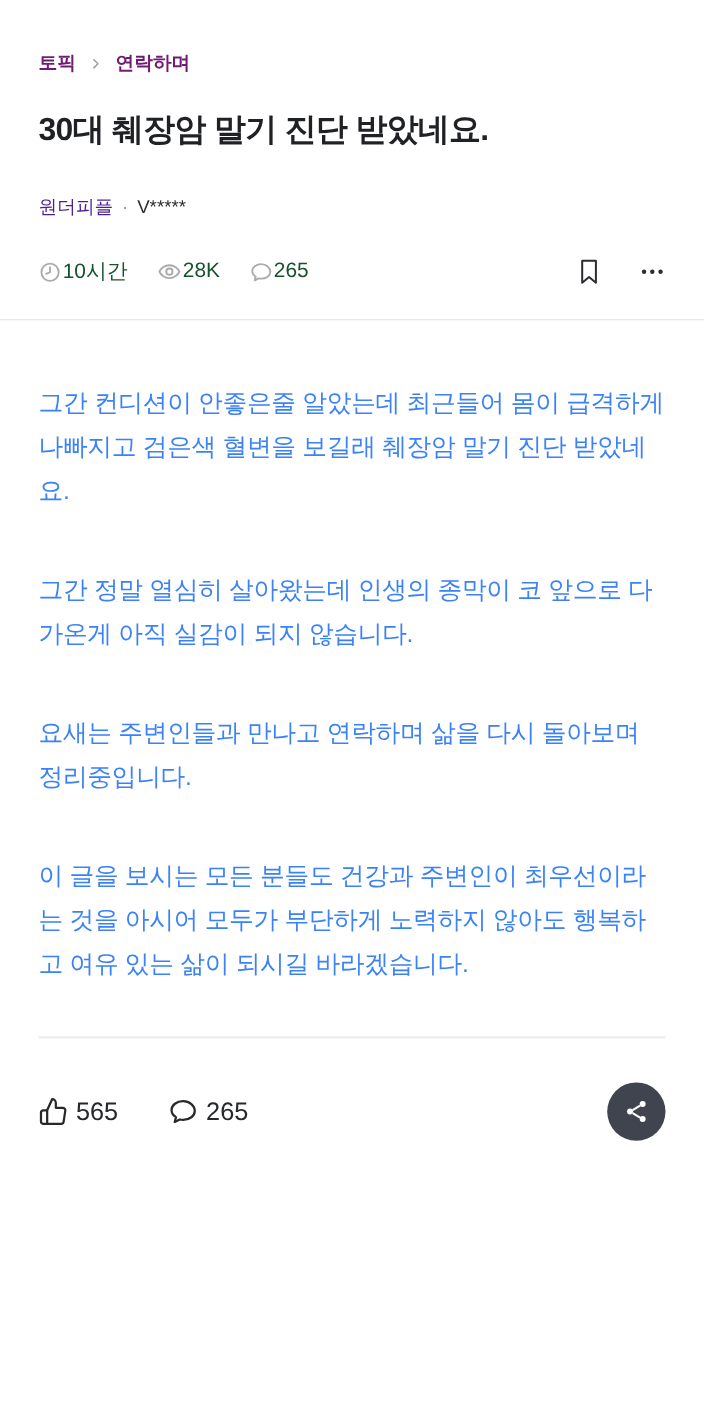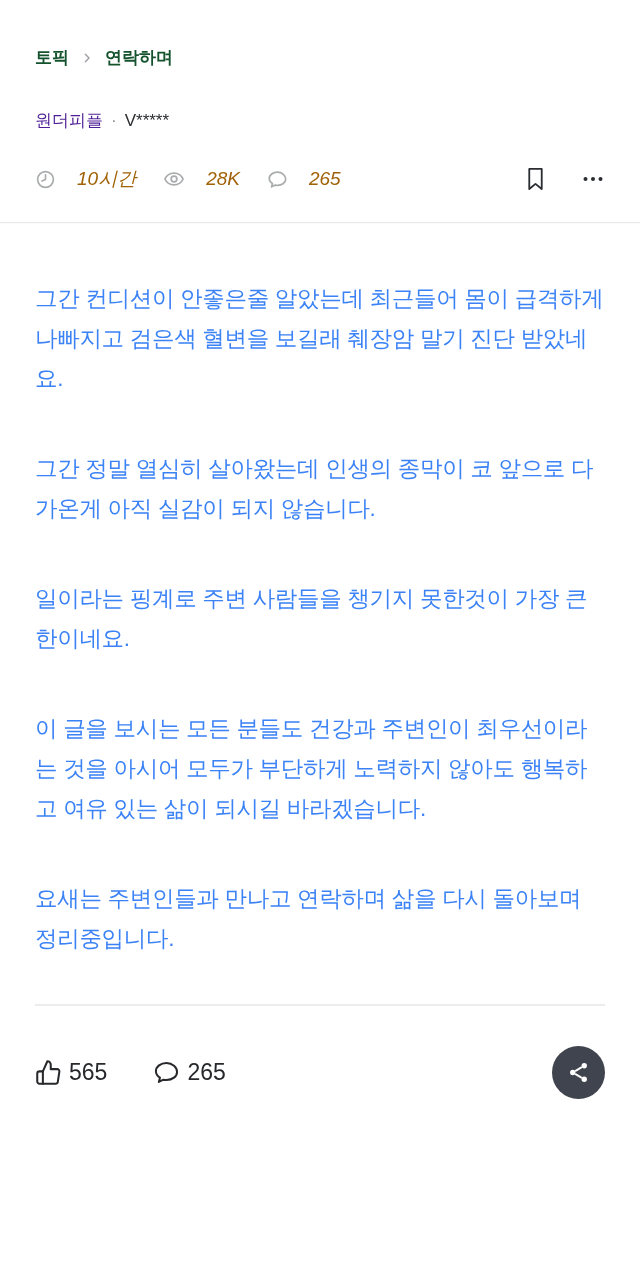--- a/index.html
+++ b/index.html
@@ -13,21 +13,21 @@
     overflow: hidden;
     position: relative;
   }
   .page { width: 640px; min-height: 1284px; background: #fff; }
 
   
   .header { padding: 46px 35px 0 35px; }
 
   .breadcrumb {
     display: flex; align-items: center; gap: 10px;
-    font-size: 17px; font-weight: 700; color: #14532d;
+    font-size: 17px; font-weight: 700; color: #701a75;
   }
   .breadcrumb .crumb { cursor: pointer; }
   .breadcrumb svg { display: block; }
 
   .title {
     margin-top: 30px;
     font-size: 29px; font-weight: 700; line-height: 1.32;
     color: #1f2124; letter-spacing: -0.6px;
   }
 
@@ -39,23 +39,23 @@
   .author-name { color: #4c1d95; font-weight: 400; }
   .author-sep { color: #8c8f93; }
   .author-id { color: #2b2d30; }
 
   .meta-row {
     margin-top: 34px;
     padding-bottom: 30px;
     display: flex; align-items: center;
   }
   .meta-item {
-    display: flex; align-items: center; gap: 21px;
+    display: flex; align-items: center; gap: 1px;
     margin-right: 27px;
-    color: #a16207; font-size: 19px; font-style: italic;
+    color: #14532d; font-size: 19px;
   }
   .meta-item svg { color: #a9abad; display: block; }
   .meta-actions { margin-left: auto; display: flex; align-items: center; gap: 34px; }
   .icon-btn { background: none; border: none; cursor: pointer; padding: 0; color: #2a2d31; display: flex; align-items: center; }
   .icon-btn svg { display: block; }
 
   .divider-full {
     border: none; height: 0;
     border-top: 1px solid #e9e9ea;
     box-shadow: 0 1px 0 rgba(0,0,0,0.02);
@@ -109,20 +109,21 @@
     <nav class="breadcrumb">
       <span class="crumb">토픽</span>
       <span>
         <svg width="16" height="16" viewBox="0 0 24 24" fill="none" stroke="#9da1a6" stroke-width="2.2" stroke-linecap="round" stroke-linejoin="round">
           <polyline points="9.5 6.5 15 12 9.5 17.5"></polyline>
         </svg>
       </span>
       <span class="crumb">연락하며</span>
     </nav>
 
+    <h1 class="title">30대 췌장암 말기 진단 받았네요.</h1>
 
     <div class="author-row">
       <span class="author-name">원더피플</span>
       <span class="author-sep">·</span>
       <span class="author-id">V*****</span>
     </div>
 
     <div class="meta-row">
       <span class="meta-item">
         <span>
@@ -173,23 +174,22 @@
       </span>
     </div>
 
   </div>
 
   <hr class="divider-full">
 
   <div class="post-body">
     <p>그간 컨디션이 안좋은줄 알았는데 최근들어 몸이 급격하게 나빠지고 검은색 혈변을 보길래 췌장암 말기 진단 받았네요.</p>
     <p>그간 정말 열심히 살아왔는데 인생의 종막이 코 앞으로 다가온게 아직 실감이 되지 않습니다.</p>
-    <p>일이라는 핑계로 주변 사람들을 챙기지 못한것이 가장 큰 한이네요.</p>
+    <p>요새는 주변인들과 만나고 연락하며 삶을 다시 돌아보며 정리중입니다.</p>
     <p>이 글을 보시는 모든 분들도 건강과 주변인이 최우선이라는 것을 아시어 모두가 부단하게 노력하지 않아도 행복하고 여유 있는 삶이 되시길 바라겠습니다.</p>
-    <p>요새는 주변인들과 만나고 연락하며 삶을 다시 돌아보며 정리중입니다.</p>
   </div>
 
   <hr class="divider-inset">
 
   <div class="footer">
 
     <button class="footer-stat">
       <span>
         <svg width="27" height="27" viewBox="0 0 24 24" fill="none" stroke="currentColor" stroke-width="1.8" stroke-linecap="round" stroke-linejoin="round">
           <path d="M14 9V5a3 3 0 0 0-3-3l-4 9v11h11.28a2 2 0 0 0 2-1.7l1.38-9a2 2 0 0 0-2-2.3z"></path>

